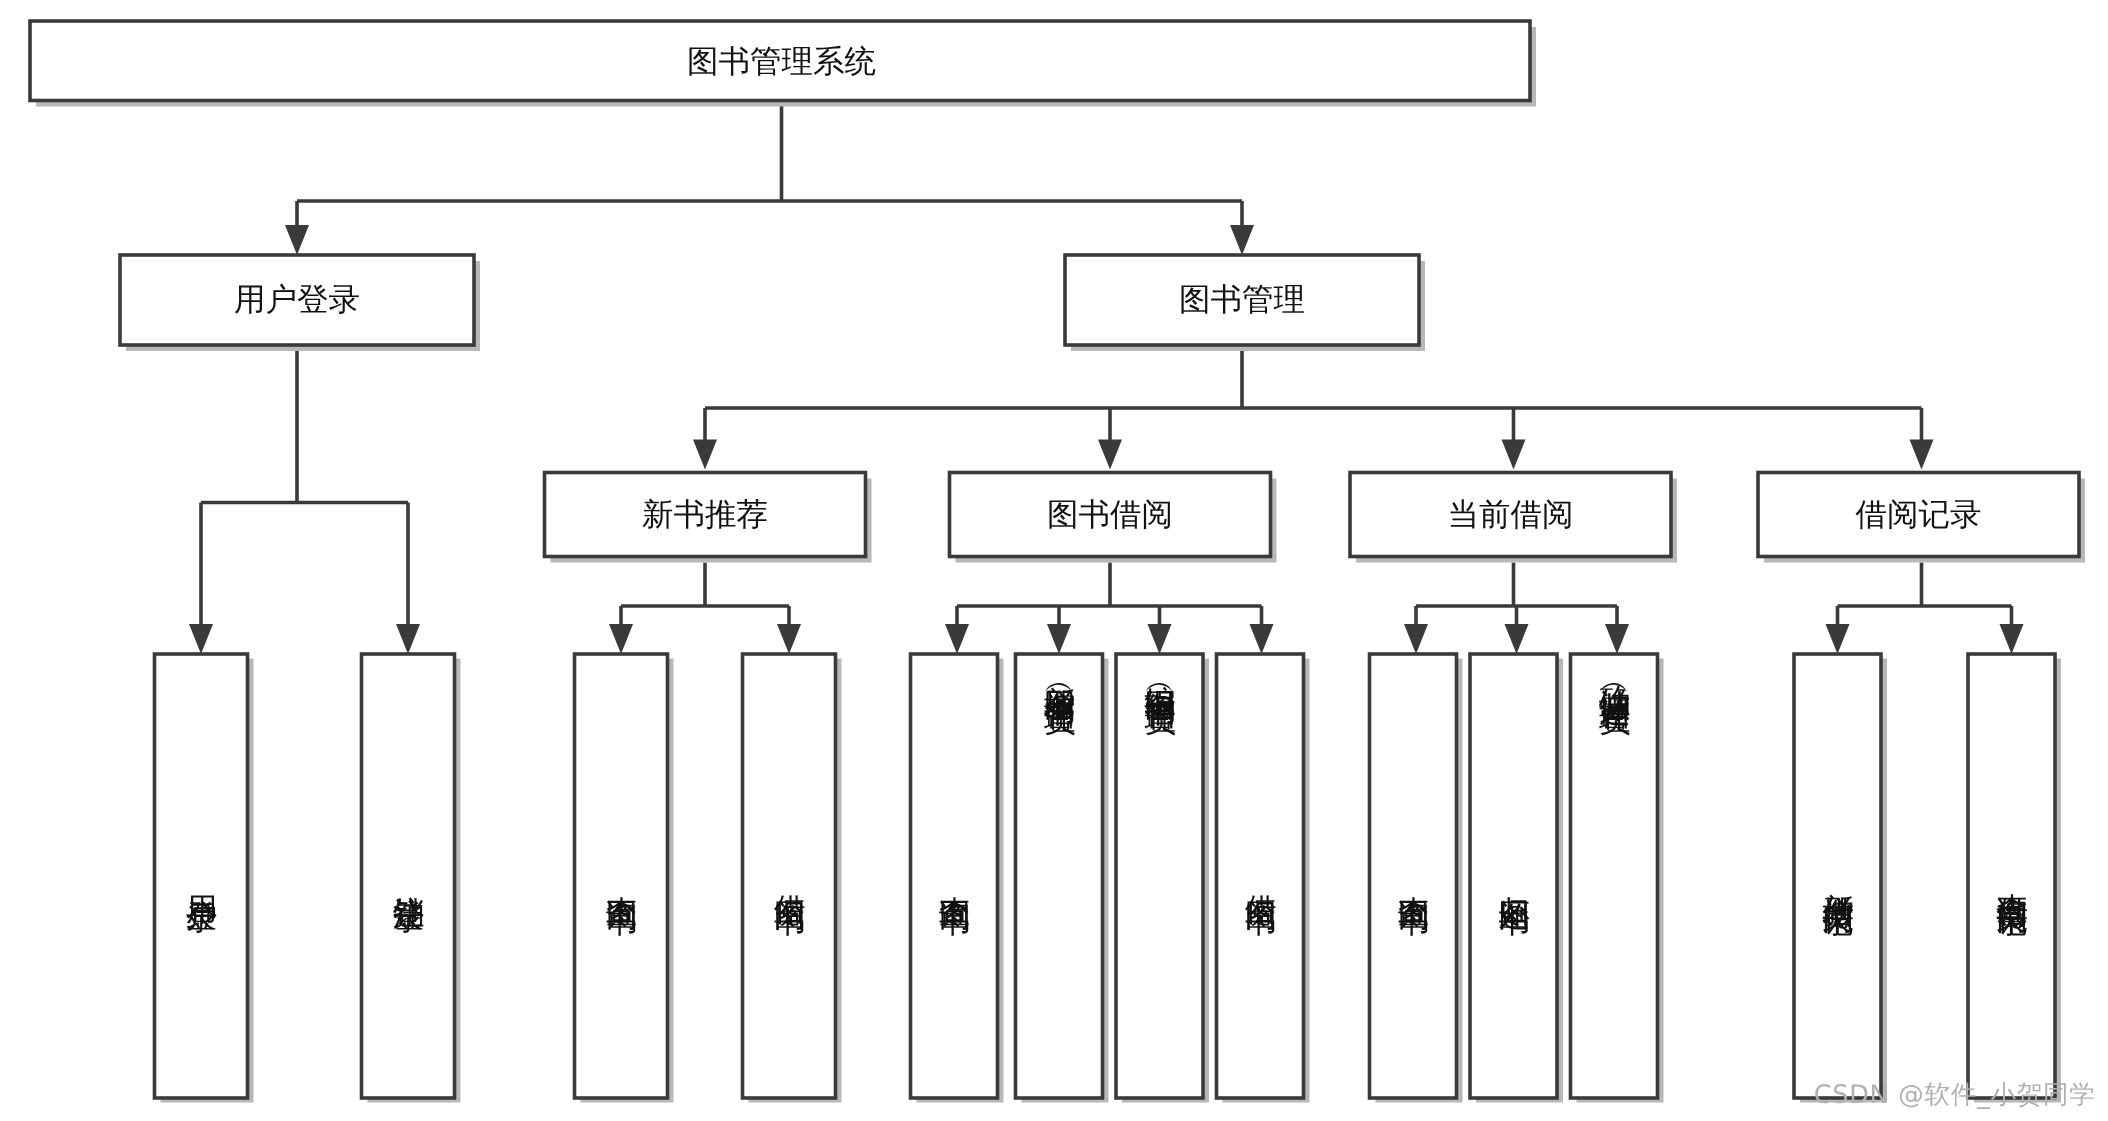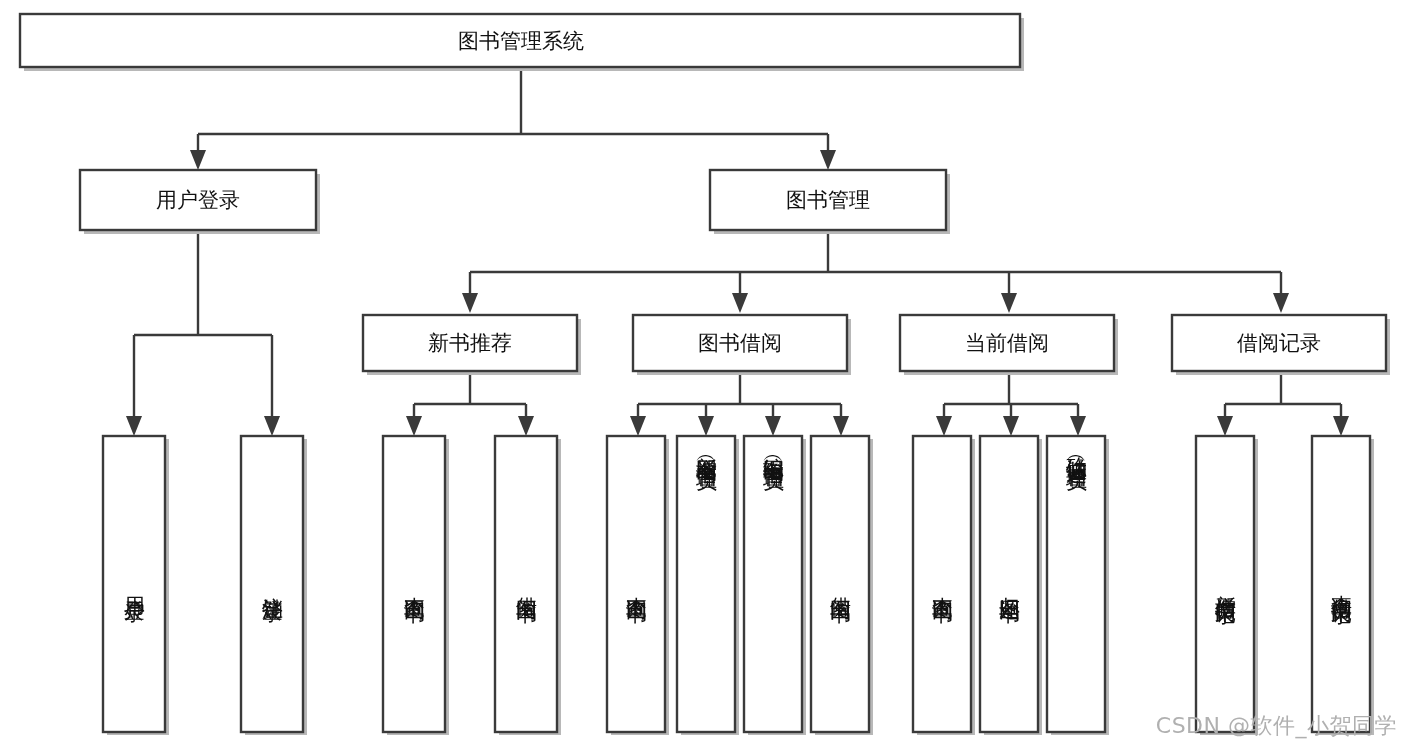--- a/index.html
+++ b/index.html
@@ -68,21 +68,21 @@
     line-height: 1.28;
     letter-spacing: 2px;
     color: #111111;
     white-space: nowrap;
   }
   .watermark {
     position: absolute;
     right: 8px;
     bottom: 6px;
     font-family: "DejaVu Sans", "Liberation Sans", sans-serif;
-    font-size: 22px;
+    font-size: 17px;
     color: #b0b0b0;
     letter-spacing: 0.5px;
     white-space: nowrap;
   }
 </style>
 </head>
 <body>
 
 <div id="diagram-root">
 

